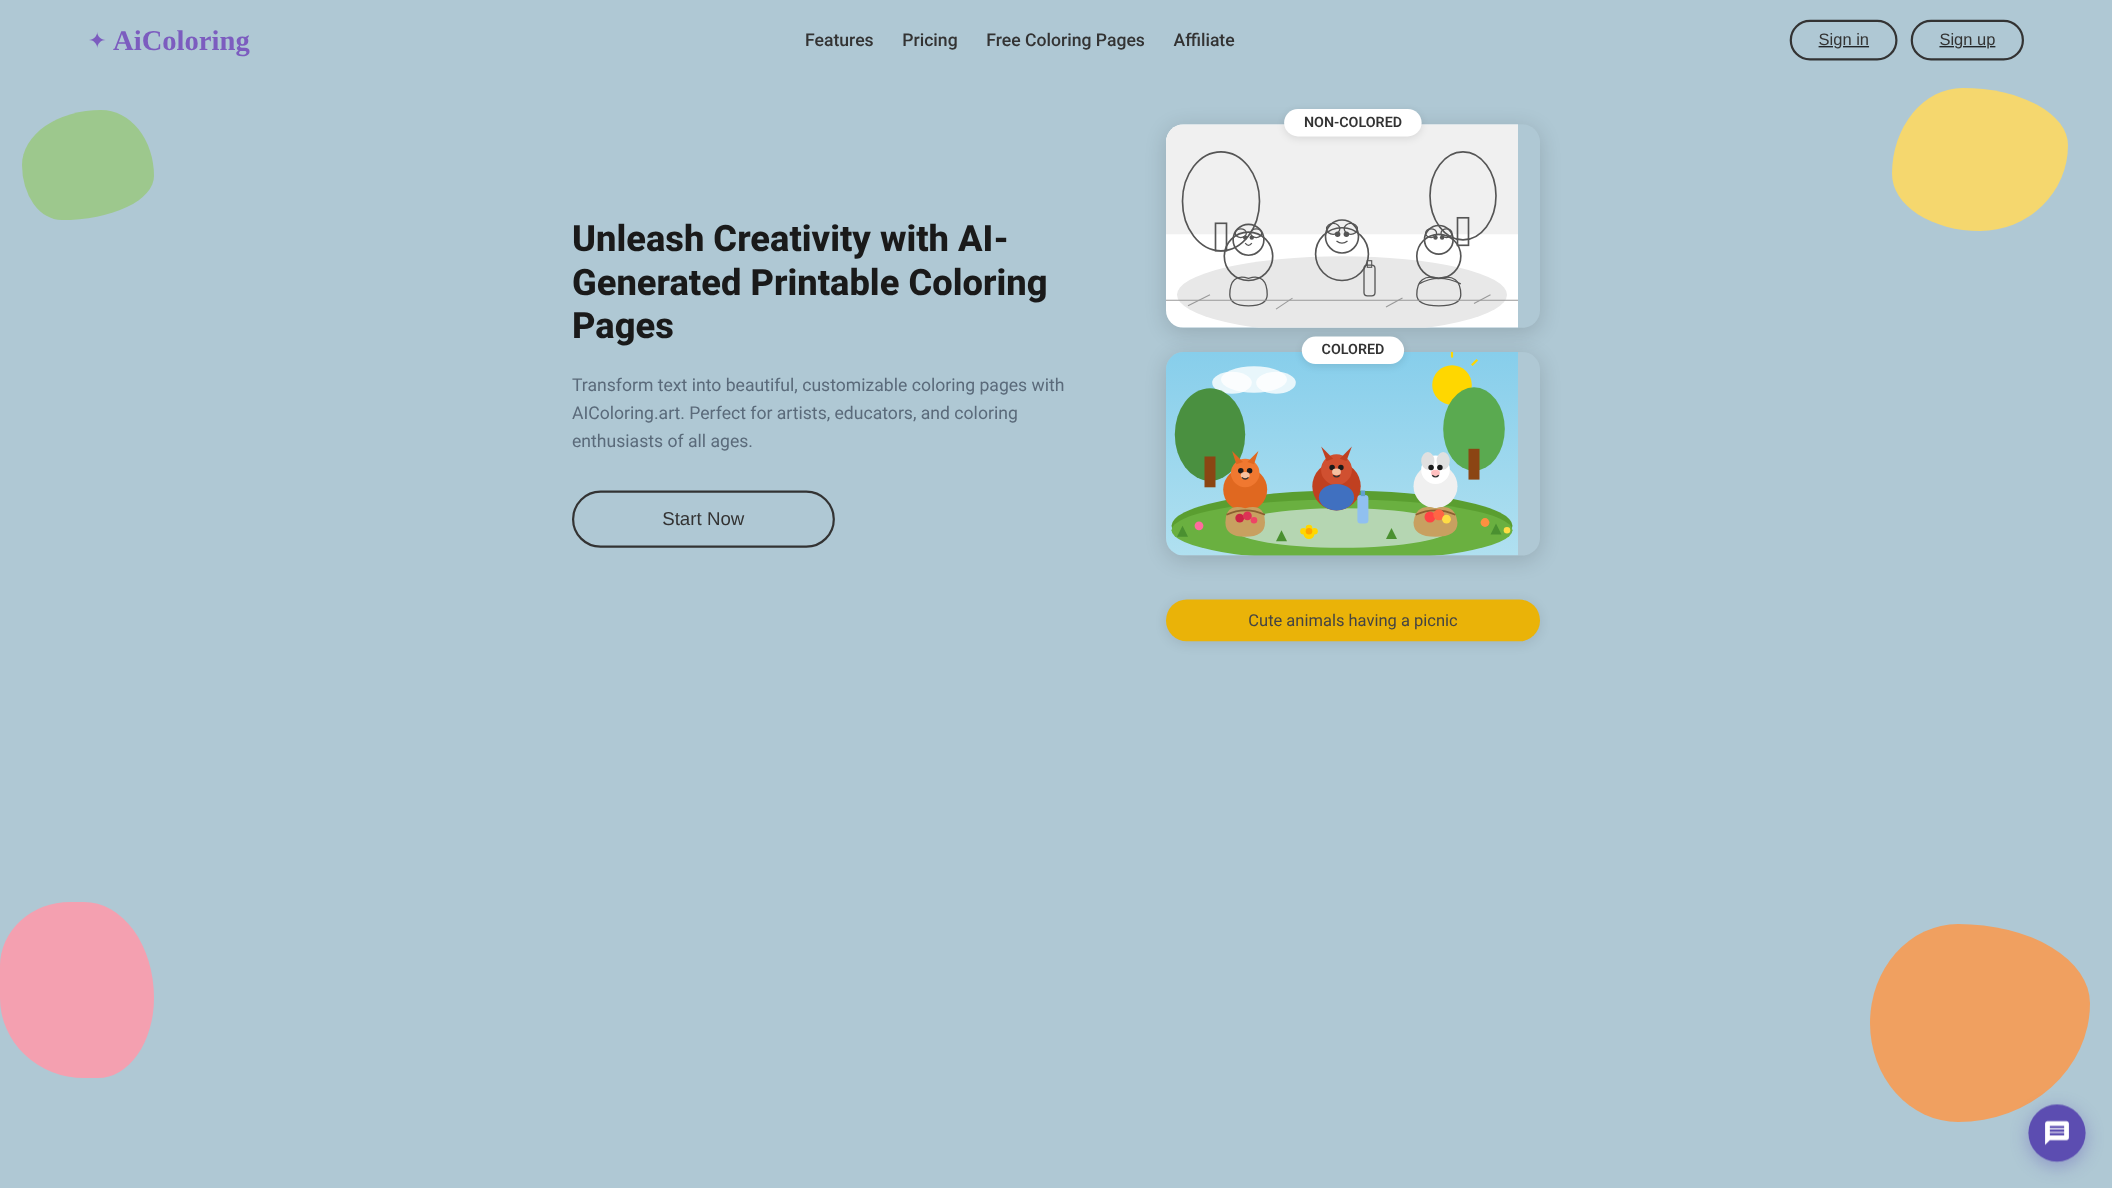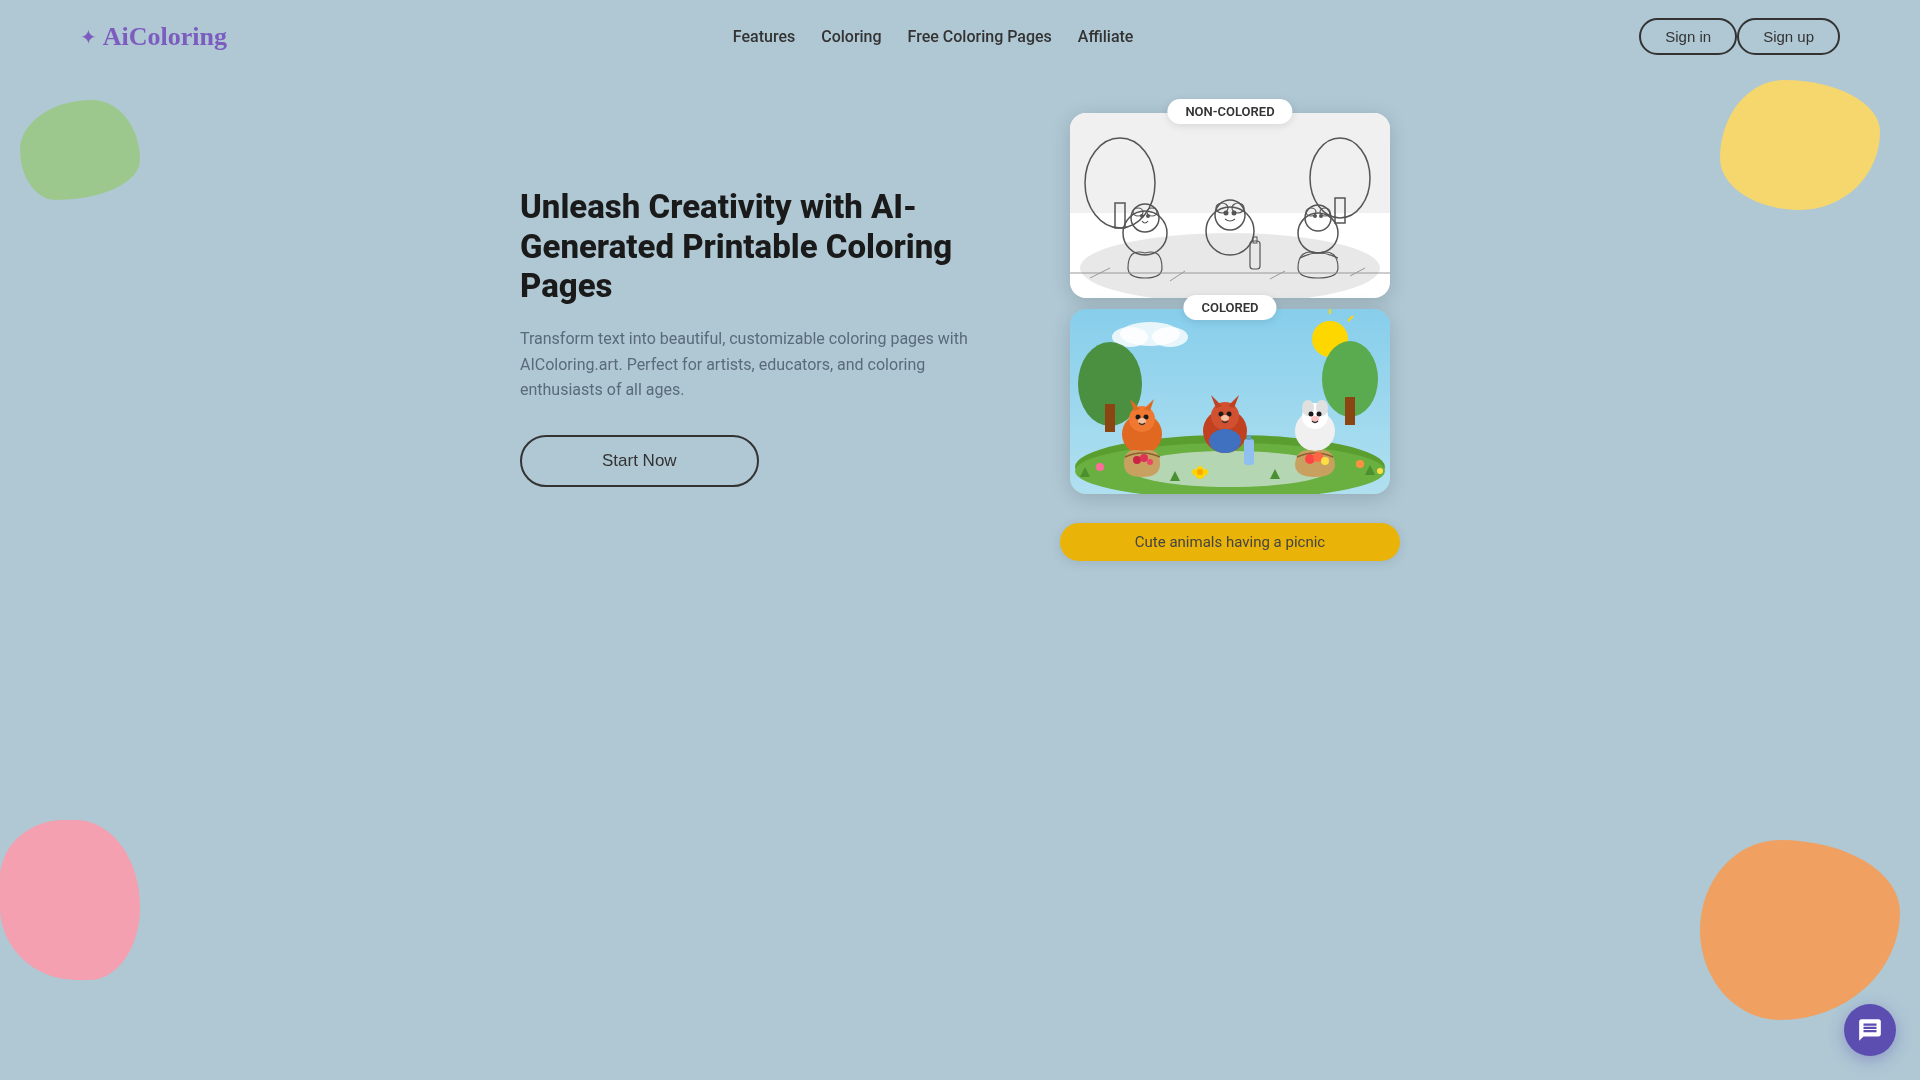--- a/index.html
+++ b/index.html
@@ -75,21 +75,23 @@
       list-style: none;
     }
     .nav-links a {
       text-decoration: none;
       color: #333;
       font-size: 16px;
       font-weight: 500;
     }
     .nav-actions {
       display: flex;
-      align-items: center;
+      gap: 12px;
+      align-items: center;
+      text-decoration: underline;
     }
     .btn-signin {
       padding: 8px 24px;
       border: 2px solid #333;
       border-radius: 25px;
       background: transparent;
       font-size: 15px;
       font-weight: 500;
       cursor: pointer;
       color: #333;
@@ -143,23 +145,22 @@
       color: #333;
       display: inline-block;
     }
 
     
     .hero-right {
       flex: 1;
       max-width: 340px;
       display: flex;
       flex-direction: column;
-      gap: 5px;
-      position: relative;
-      align-items: center;
+      gap: 16px;
+      position: relative;
     }
     .image-card {
       border-radius: 16px;
       overflow: hidden;
       position: relative;
       box-shadow: 0 4px 20px rgba(0,0,0,0.15);
     }
     .image-card-top {
       margin-bottom: -10px;
       z-index: 1;
@@ -242,21 +243,21 @@
 <div class="blob blob-orange"></div>
 
 <nav>
   <a class="nav-logo" href="#">
     <span class="logo-star">✦</span>
     <span class="logo-text">AiColoring</span>
   </a>
 
   <ul class="nav-links">
     <li><a href="#">Features</a></li>
-    <li><a href="#">Coloring</a></li>
+    <li><a href="#">Pricing</a></li>
     <li><a href="#">Free Coloring Pages</a></li>
     <li><a href="#">Affiliate</a></li>
   </ul>
 
   <div class="nav-actions">
     <button class="btn-signin">Sign in</button>
     <button class="btn-signup">Sign up</button>
   </div>
 </nav>
 

